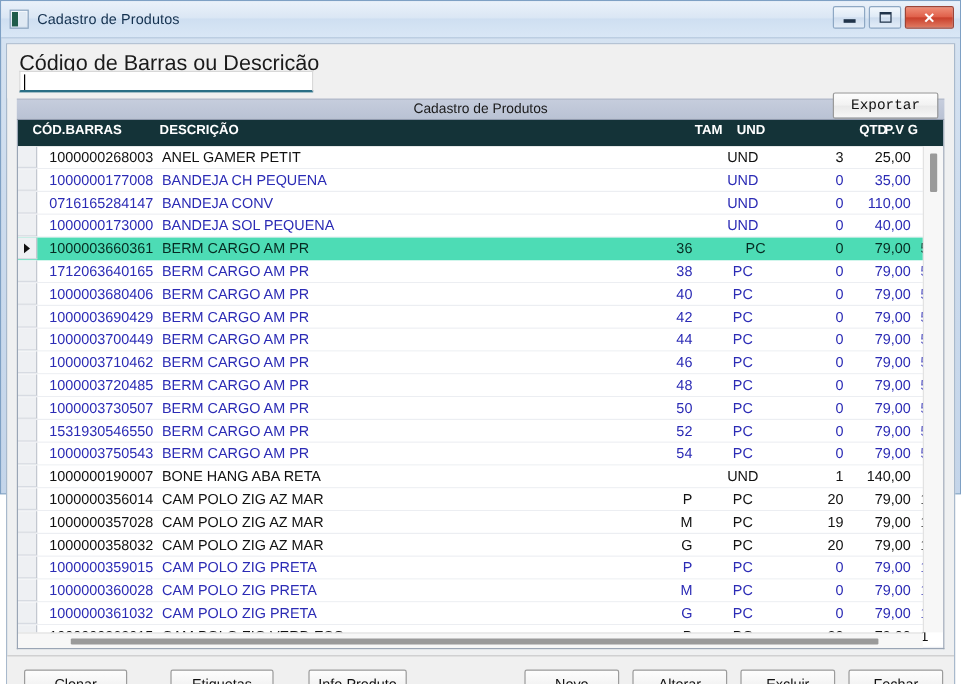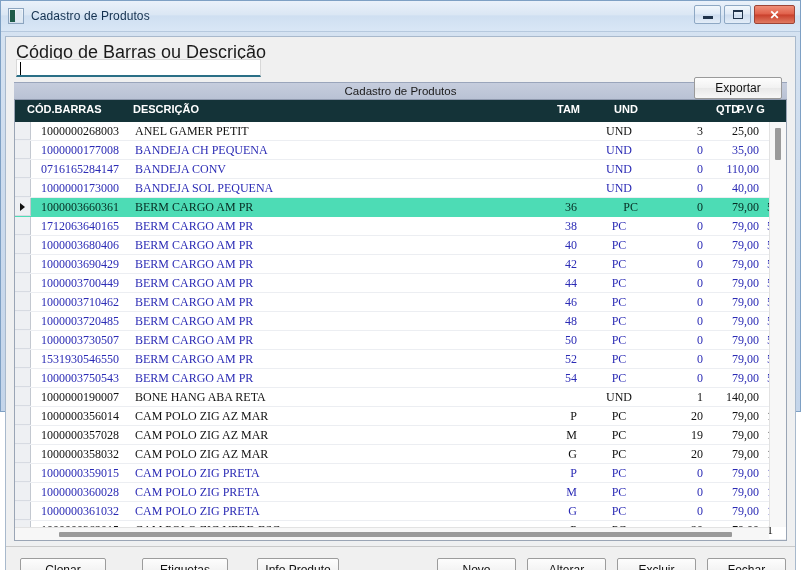--- a/index.html
+++ b/index.html
@@ -161,21 +161,21 @@
     background: #000;
   }
   #export-btn {
     position: absolute;
     right: 13px; top: 40px;
     width: 88px; height: 22px;
     box-sizing: border-box;
     background: linear-gradient(to bottom, #fdfdfd 0%, #f2f2f2 48%, #e9e9e9 52%, #f7f7f7 100%);
     border: 1px solid #9a9a9a;
     border-radius: 2px;
-    font-family: Liberation Sans, sans-serif;
+    font-family: Liberation Mono, monospace;
     font-size: 12px;
     color: #111;
     cursor: default;
   }
 
   
   #grid-band {
     flex: 0 0 18px;
     background: linear-gradient(to bottom, #c6cddd 0%, #b9c2d4 100%);
     border-top: 1px solid #9aa5bb;
@@ -215,31 +215,30 @@
   .hcell {
     font-size: 11px;
     font-weight: bold;
     color: #ffffff;
     white-space: nowrap;
     position: absolute;
     top: 3px;
   }
   #hc-cod  { left: 12px; }
   #hc-desc { left: 118px; }
-  #hc-tam  { left: 542px; }
+  #hc-tam  { left: 564px; }
   #hc-und  { left: 599px; }
   #hc-qtd  { left: 701px; }
   #hc-pv   { left: 722px; }
 
   #grid-body {
     flex: 1 1 auto;
     position: relative;
     overflow: hidden;
     background: #fff;
-    font-family: Liberation Serif, serif;
   }
   .row {
     height: 19px;
     position: relative;
     border-bottom: 1px solid #eceef2;
     box-sizing: border-box;
     background: #ffffff;
   }
   .row.selected {
     background: #4ddcb5;

